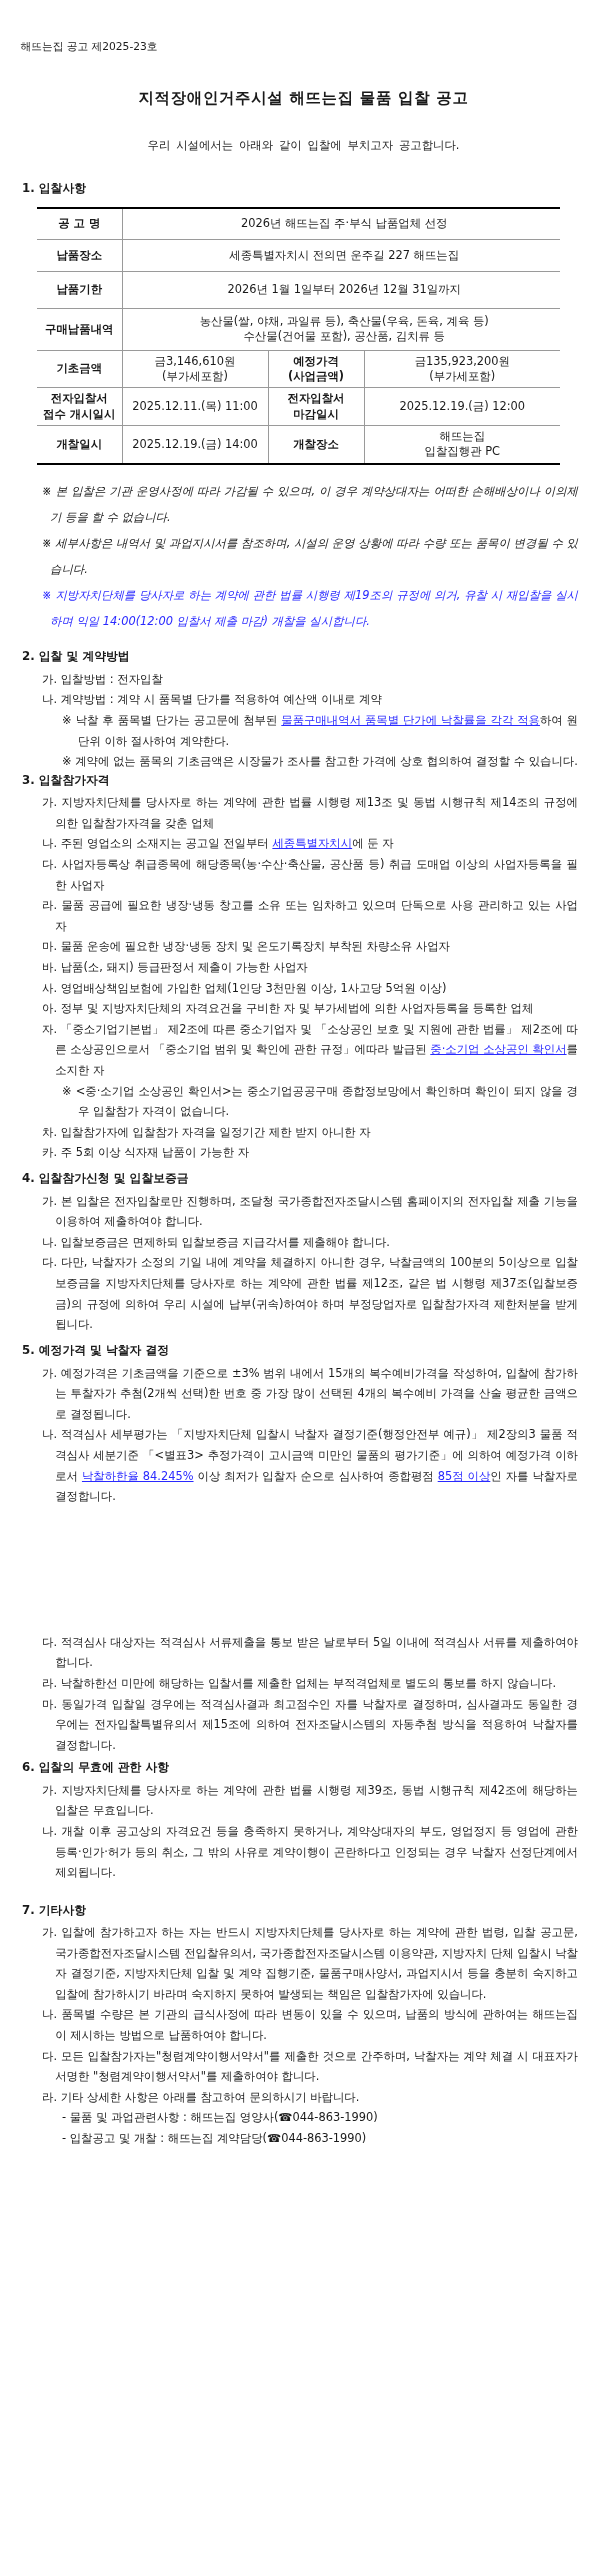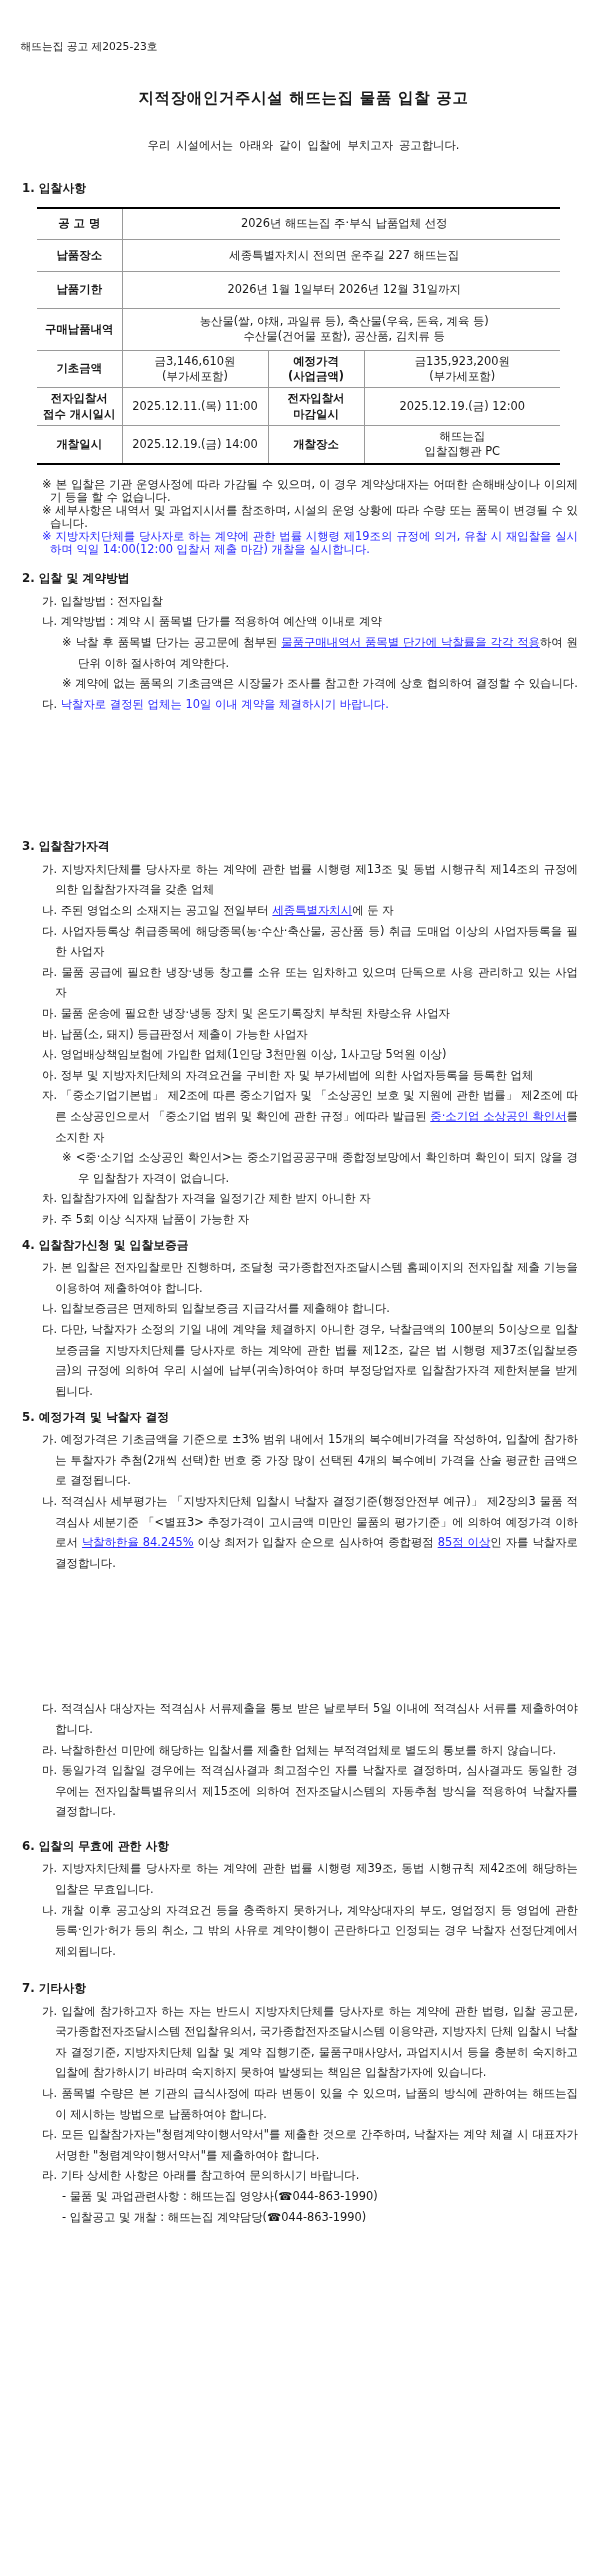--- a/index.html
+++ b/index.html
@@ -15,21 +15,21 @@
     color:var(--body_text,#1a1a1a);
   }
   .doc-number{margin:40px 0 0 20.6px;font-size:10.7px;}
   .title{margin:34px 0 0 0;text-align:center;font-size:15.4px;font-weight:700;letter-spacing:0.7px;}
   .intro{margin:29px 0 0 0;text-align:center;font-size:11.4px;word-spacing:2.2px;}
   .sec-h{margin:0 0 0 22px;font-size:11.8px;font-weight:700;line-height:16px;}
   .s1h{margin-top:26.5px;}
   .s2h{margin-top:14.7px;}
   .s4h{margin-top:7.4px;}
   .s5h{margin-top:7.4px;}
-  .s6h{margin-top:16px;}
+  .s6h{margin-top:4px;}
   .s7h{margin-top:19px;}
 
   
   .btable{
     border-collapse:collapse;table-layout:fixed;
     margin:11.8px 0 0 37px;width:522px;
     border-top:2.2px solid var(--border_black,#000);
     border-bottom:2.2px solid var(--border_black,#000);
     font-size:11.4px;
   }
@@ -42,21 +42,21 @@
   .btable .two span{display:block;}
   .r1{height:31px;} .r2{height:32px;} .r3{height:37px;} .r4{height:42px;}
   .r5{height:35px;} .r6{height:37px;} .r7{height:36px;}
 
   
   .notes{margin-top:13.2px;}
   .li{
     margin:0 29px 0 42px;font-size:11.4px;line-height:20.6px;
     text-align:justify;padding-left:13.2px;text-indent:-13.2px;
   }
-  .note{line-height:13px;padding-left:8px;text-indent:-8px;}
+  .note{line-height:26px;padding-left:8px;text-indent:-8px;font-style:italic;}
   .sub{margin-left:62px;padding-left:16px;text-indent:-16px;}
   .dash{margin-left:62px;padding-left:0;text-indent:0;text-align:left;}
   .blue{color:var(--link_blue,#2929ff);}
   .ul{text-decoration:underline;}
   .items{margin-top:4.4px;}
   .gap-after{margin-bottom:124px;}
   .gap-after-s5{margin-bottom:125px;}
 
   .date{margin:34px 0 0 0;text-align:center;font-size:12.5px;letter-spacing:2.2px;}
   .signature{margin:32px 0 0 0;text-align:center;font-size:19px;font-weight:700;letter-spacing:6.6px;}
@@ -145,21 +145,20 @@
     <div class="li note">※ 세부사항은 내역서 및 과업지시서를 참조하며, 시설의 운영 상황에 따라 수량 또는 품목이 변경될 수 있습니다.</div>
     <div class="li note blue">※ 지방자치단체를 당사자로 하는 계약에 관한 법률 시행령 제19조의 규정에 의거, 유찰 시 재입찰을 실시하며 익일 14:00(12:00 입찰서 제출 마감) 개찰을 실시합니다.</div>
   </div>
 
   <div class="sec-h s2h">2. 입찰 및 계약방법</div>
   <div class="items">
     <div class="li">가. 입찰방법 : 전자입찰</div>
     <div class="li">나. 계약방법 : 계약 시 품목별 단가를 적용하여 예산액 이내로 계약</div>
     <div class="li sub"><span>※ 낙찰 후 품목별 단가는 공고문에 첨부된 </span><span class="blue ul">물품구매내역서 품목별 단가에 낙찰률을 각각 적용</span><span>하여 원단위 이하 절사하여 계약한다.</span></div>
     <div class="li sub">※ 계약에 없는 품목의 기초금액은 시장물가 조사를 참고한 가격에 상호 협의하여 결정할 수 있습니다.</div>
-    <div class="li gap-after"><span>다. </span><span class="blue">낙찰자로 결정된 업체는 10일 이내 계약을 체결하시기 바랍니다.</span></div>
   </div>
 
   <div class="sec-h">3. 입찰참가자격</div>
   <div class="items">
     <div class="li">가. 지방자치단체를 당사자로 하는 계약에 관한 법률 시행령 제13조 및 동법 시행규칙 제14조의 규정에 의한 입찰참가자격을 갖춘 업체</div>
     <div class="li"><span>나. 주된 영업소의 소재지는 공고일 전일부터 </span><span class="blue ul">세종특별자치시</span><span>에 둔 자</span></div>
     <div class="li">다. 사업자등록상 취급종목에 해당종목(농·수산·축산물, 공산품 등) 취급 도매업 이상의 사업자등록을 필한 사업자</div>
     <div class="li">라. 물품 공급에 필요한 냉장·냉동 창고를 소유 또는 임차하고 있으며 단독으로 사용 관리하고 있는 사업자</div>
     <div class="li">마. 물품 운송에 필요한 냉장·냉동 장치 및 온도기록장치 부착된 차량소유 사업자</div>
     <div class="li">바. 납품(소, 돼지) 등급판정서 제출이 가능한 사업자</div>

